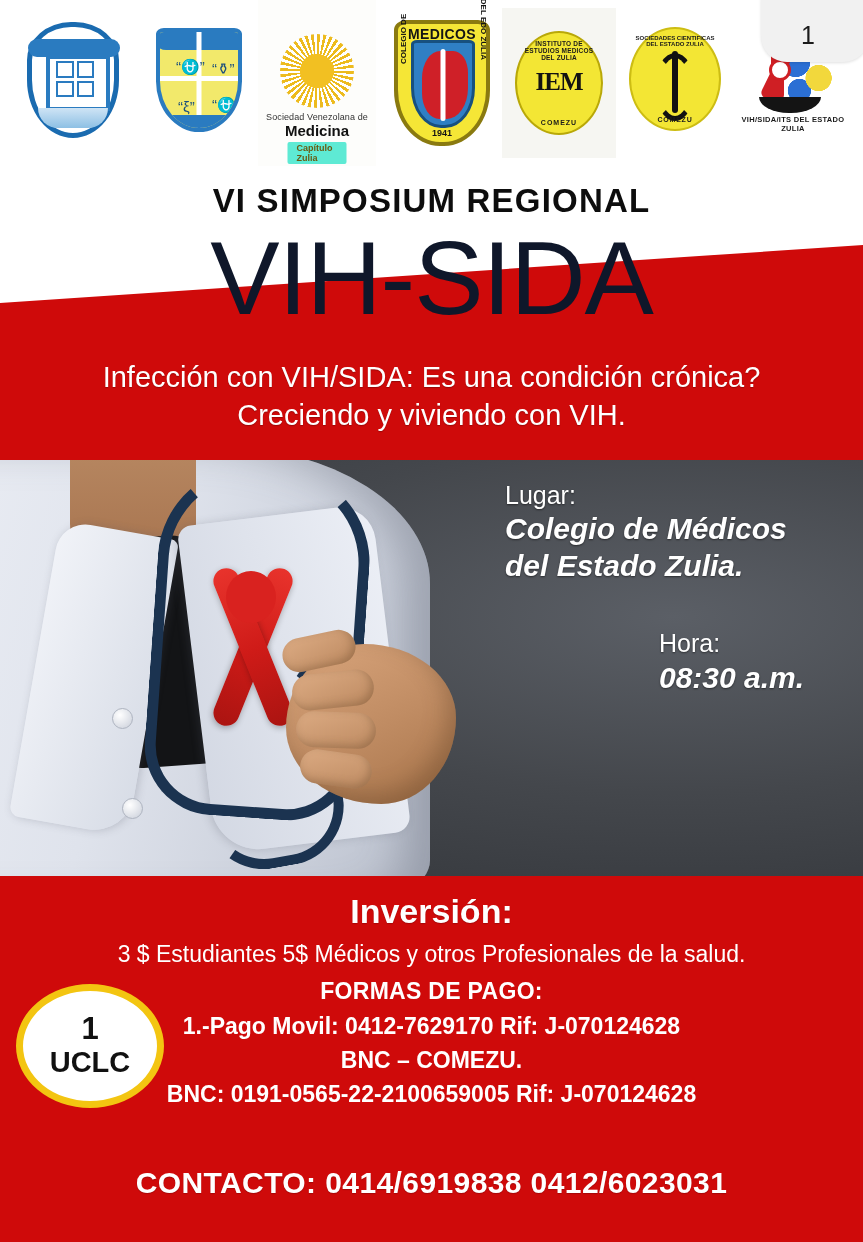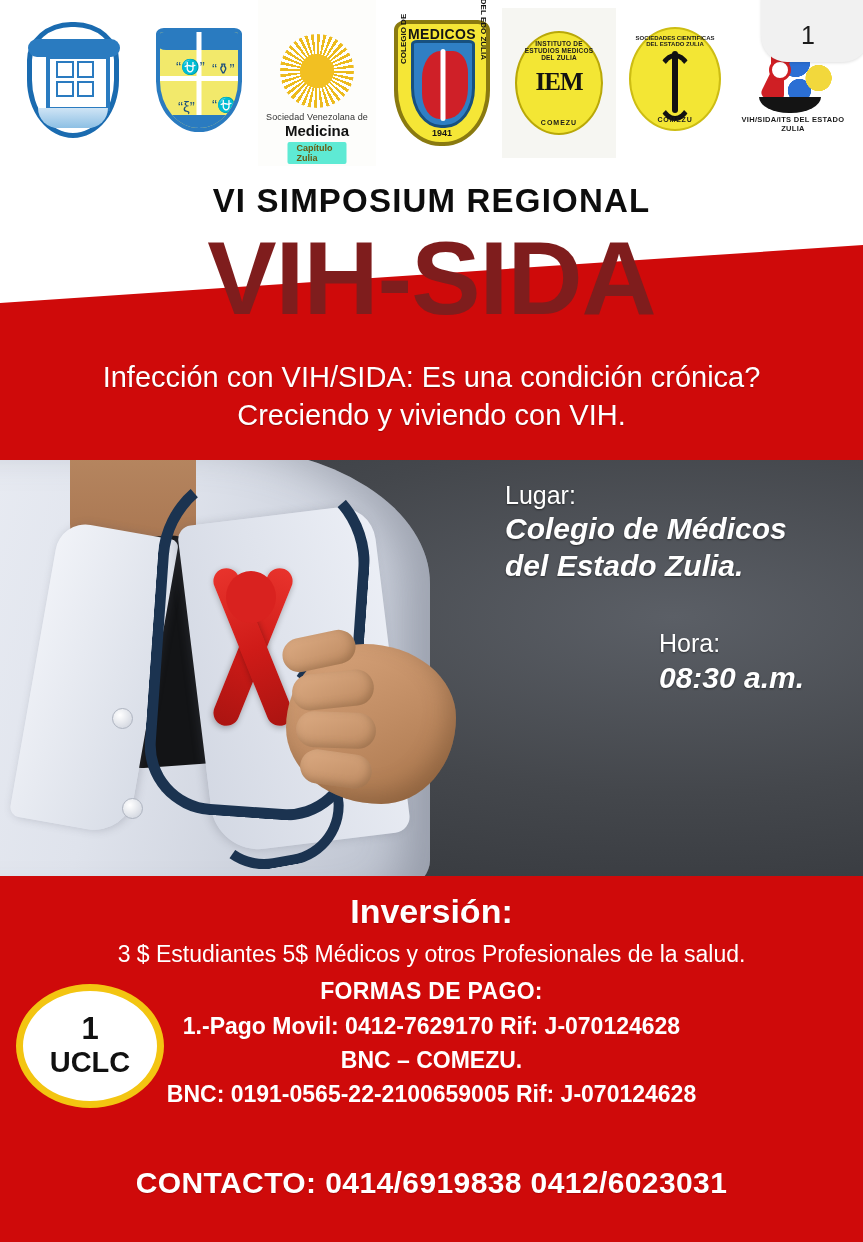--- a/index.html
+++ b/index.html
@@ -248,23 +248,23 @@
     position: absolute; left: 0; right: 0; top: 22px;
     text-align: center;
     font-size: 33px; font-weight: bold;
     letter-spacing: 1.2px;
     color: #0d0d0d;
     z-index: 3;
   }
   .vihsida {
     position: absolute; left: 0; right: 0; top: 62px;
     text-align: center;
-    font-size: 104px; font-weight: bold;
+    font-size: 104px; font-weight: normal;
     letter-spacing: -1px;
-    color: #7f1d1d;
+    color: #0f172a;
     line-height: 1.08;
     z-index: 3;
   }
   .sub-lines {
     position: absolute; left: 0; right: 0; top: 198px;
     text-align: center;
     color: #ffffff;
     font-size: 29px;
     line-height: 1.32;
     z-index: 3;

